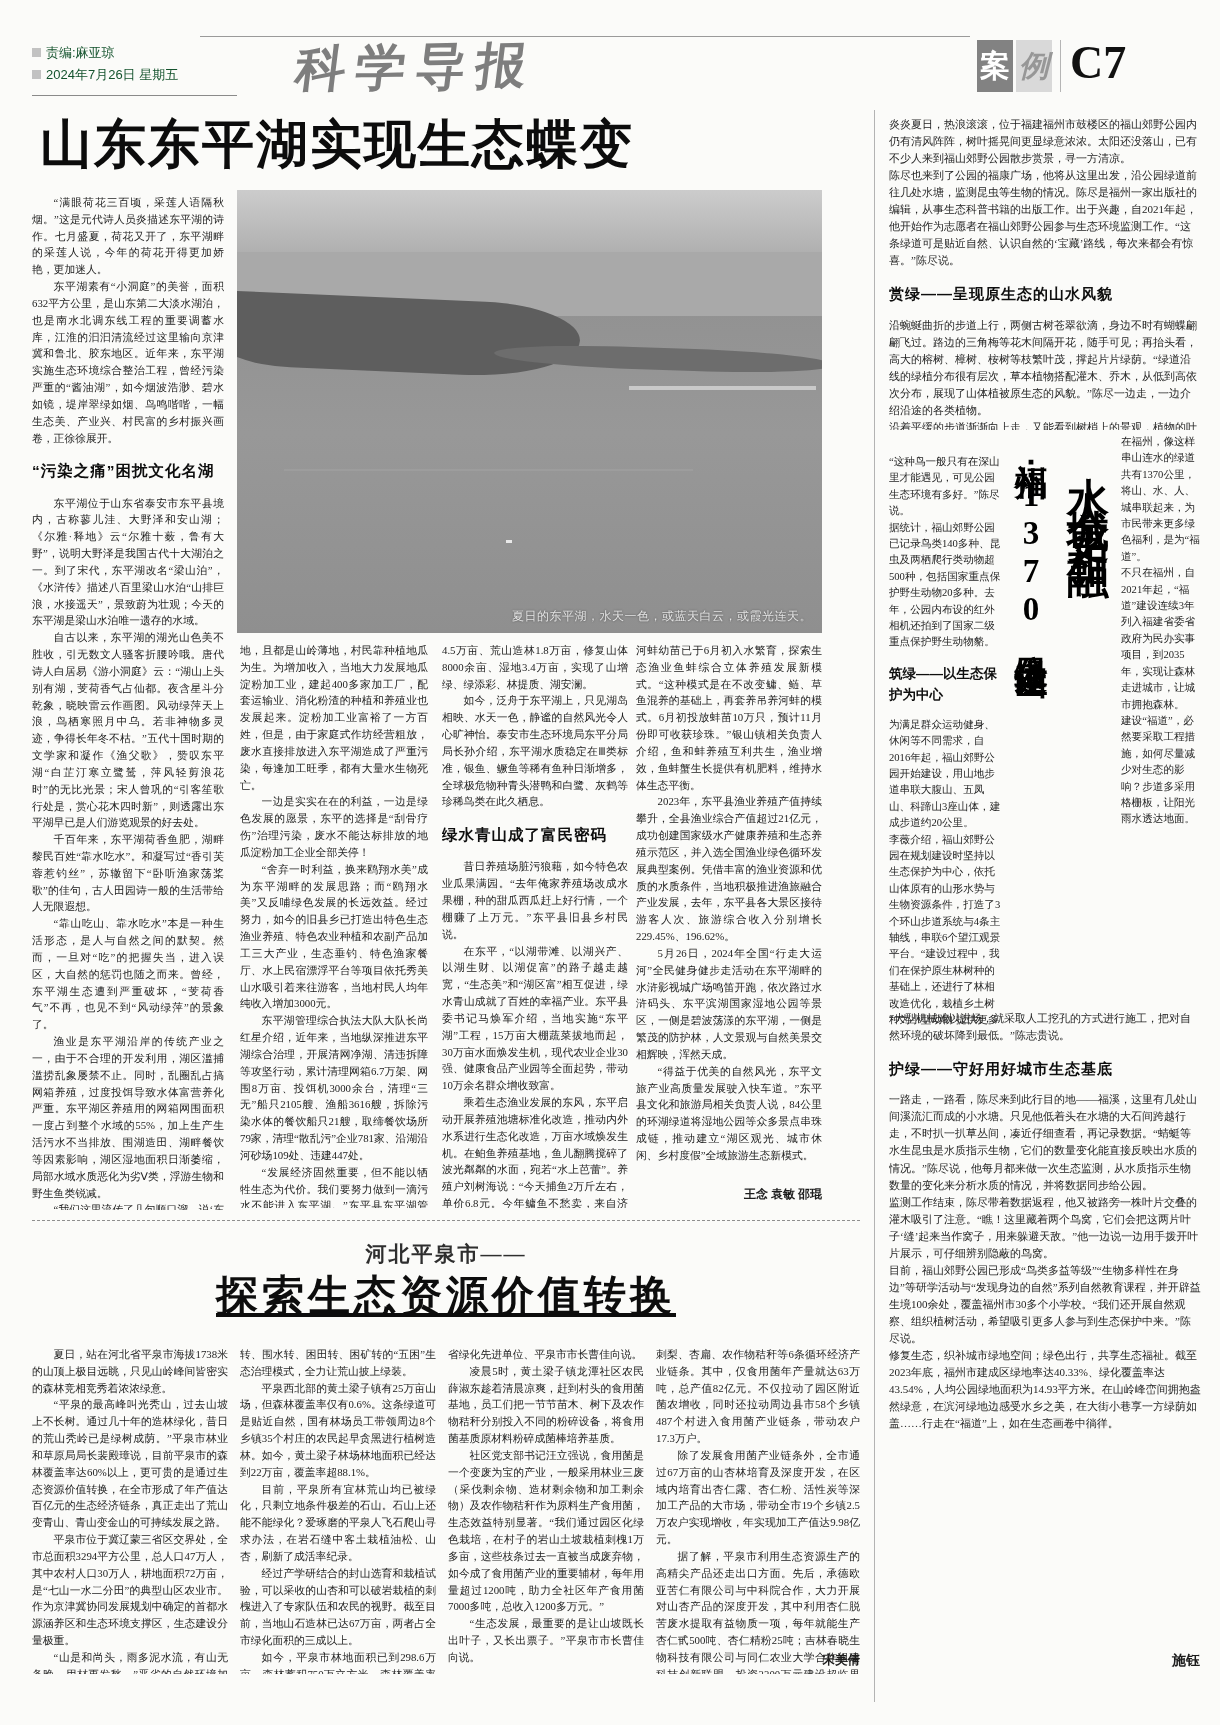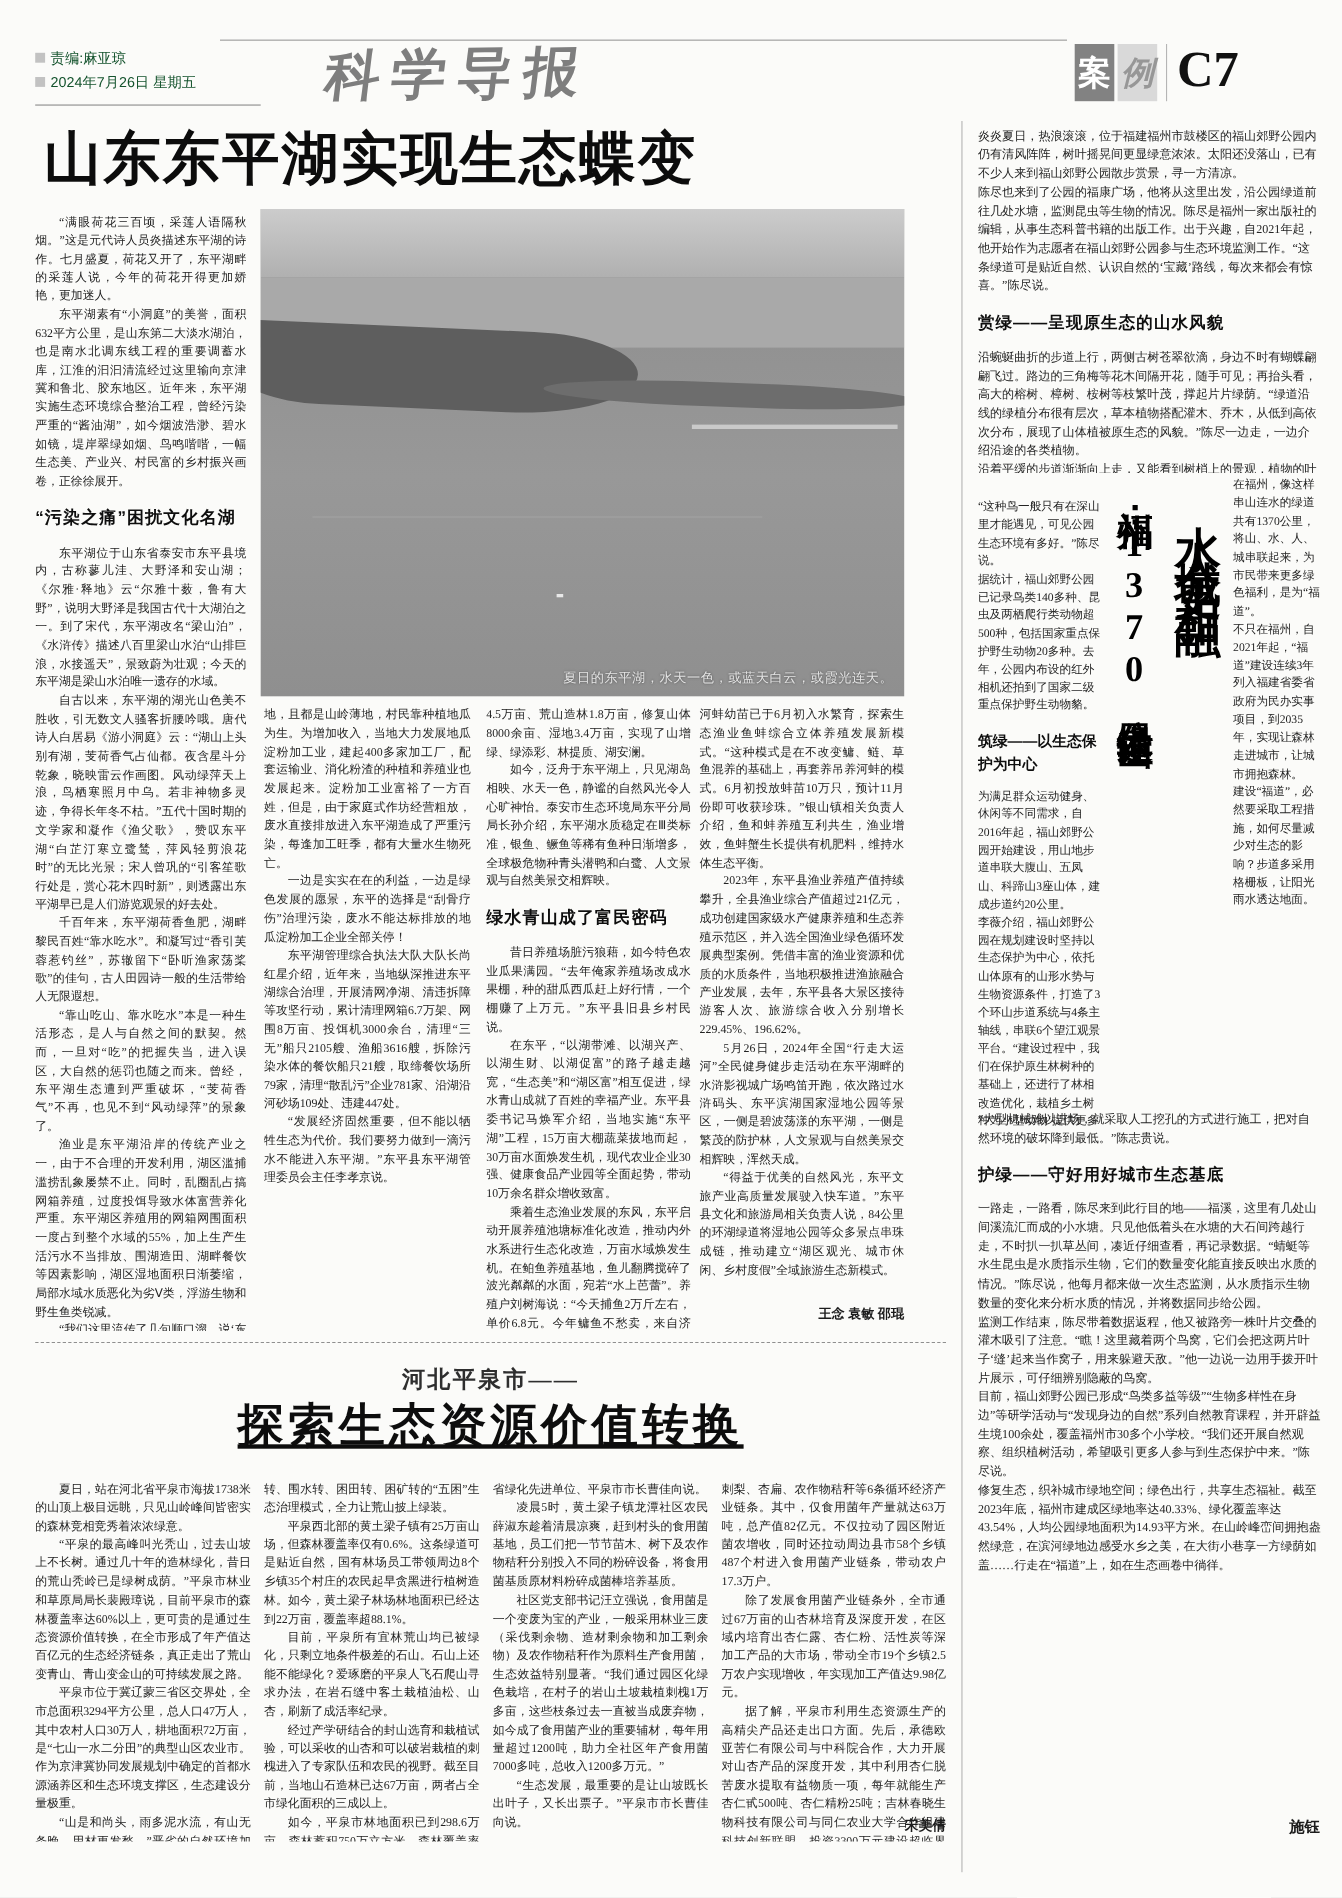--- a/index.html
+++ b/index.html
@@ -122,26 +122,27 @@
       <p class="para">东平湖位于山东省泰安市东平县境内，古称蓼儿洼、大野泽和安山湖；《尔雅·释地》云“尔雅十薮，鲁有大野”，说明大野泽是我国古代十大湖泊之一。到了宋代，东平湖改名“梁山泊”，《水浒传》描述八百里梁山水泊“山排巨浪，水接遥天”，景致蔚为壮观；今天的东平湖是梁山水泊唯一遗存的水域。</p>
       <p class="para">自古以来，东平湖的湖光山色美不胜收，引无数文人骚客折腰吟哦。唐代诗人白居易《游小洞庭》云：“湖山上头别有湖，芰荷香气占仙都。夜含星斗分乾象，晓映雷云作画图。风动绿萍天上浪，鸟栖寒照月中乌。若非神物多灵迹，争得长年冬不枯。”五代十国时期的文学家和凝作《渔父歌》，赞叹东平湖“白芷汀寒立鹭鸶，萍风轻剪浪花时”的无比光景；宋人曾巩的“引客笙歌行处是，赏心花木四时新”，则透露出东平湖早已是人们游览观景的好去处。</p>
       <p class="para">千百年来，东平湖荷香鱼肥，湖畔黎民百姓“靠水吃水”。和凝写过“香引芙蓉惹钓丝”，苏辙留下“卧听渔家荡桨歌”的佳句，古人田园诗一般的生活带给人无限遐想。</p>
       <p class="para">“靠山吃山、靠水吃水”本是一种生活形态，是人与自然之间的默契。然而，一旦对“吃”的把握失当，进入误区，大自然的惩罚也随之而来。曾经，东平湖生态遭到严重破坏，“芰荷香气”不再，也见不到“风动绿萍”的景象了。</p>
       <p class="para">渔业是东平湖沿岸的传统产业之一，由于不合理的开发利用，湖区滥捕滥捞乱象屡禁不止。同时，乱圈乱占搞网箱养殖，过度投饵导致水体富营养化严重。东平湖区养殖用的网箱网围面积一度占到整个水域的55%，加上生产生活污水不当排放、围湖造田、湖畔餐饮等因素影响，湖区湿地面积日渐萎缩，局部水域水质恶化为劣Ⅴ类，浮游生物和野生鱼类锐减。</p>
       <p class="para">“我们这里流传了几句顺口溜，说‘东平湖上竿连竿，只见箱围不见湖’，形容水面全是网箱网围。湖区有不少餐饮船只，厨余和废水未经处理直接排入湖中，湖水发黑，一到夏天臭气熏天。”老湖镇渔民董在云说。</p>
     </div>
   <div class="col" id="m-col2">
       <p class="para cont">地，且都是山岭薄地，村民靠种植地瓜为生。为增加收入，当地大力发展地瓜淀粉加工业，建起400多家加工厂，配套运输业、消化粉渣的种植和养殖业也发展起来。淀粉加工业富裕了一方百姓，但是，由于家庭式作坊经营粗放，废水直接排放进入东平湖造成了严重污染，每逢加工旺季，都有大量水生物死亡。</p>
       <p class="para">一边是实实在在的利益，一边是绿色发展的愿景，东平的选择是“刮骨疗伤”治理污染，废水不能达标排放的地瓜淀粉加工企业全部关停！</p>
+      <p class="para">“舍弃一时利益，换来鸥翔水美”成为东平湖畔的发展思路；而“鸥翔水美”又反哺绿色发展的长远效益。经过努力，如今的旧县乡已打造出特色生态渔业养殖、特色农业种植和农副产品加工三大产业，生态垂钓、特色渔家餐厅、水上民宿漂浮平台等项目依托秀美山水吸引着来往游客，当地村民人均年纯收入增加3000元。</p>
       <p class="para">东平湖管理综合执法大队大队长尚红星介绍，近年来，当地纵深推进东平湖综合治理，开展清网净湖、清违拆障等攻坚行动，累计清理网箱6.7万架、网围8万亩、投饵机3000余台，清理“三无”船只2105艘、渔船3616艘，拆除污染水体的餐饮船只21艘，取缔餐饮场所79家，清理“散乱污”企业781家、沿湖沿河砂场109处、违建447处。</p>
       <p class="para">“发展经济固然重要，但不能以牺牲生态为代价。我们要努力做到一滴污水不能进入东平湖。”东平县东平湖管理委员会主任李孝京说。</p>
     </div>
   <div class="col" id="m-col3">
       <p class="para cont">4.5万亩、荒山造林1.8万亩，修复山体8000余亩、湿地3.4万亩，实现了山增绿、绿添彩、林提质、湖安澜。</p>
-      <p class="para">如今，泛舟于东平湖上，只见湖岛相映、水天一色，静谧的自然风光令人心旷神怡。泰安市生态环境局东平分局局长孙介绍，东平湖水质稳定在Ⅲ类标准，银鱼、鳜鱼等稀有鱼种日渐增多，全球极危物种青头潜鸭和白鹭、人文景观与自然美景交相辉映。</p>
+      <p class="para">如今，泛舟于东平湖上，只见湖岛相映、水天一色，静谧的自然风光令人心旷神怡。泰安市生态环境局东平分局局长孙介绍，东平湖水质稳定在Ⅲ类标准，银鱼、鳜鱼等稀有鱼种日渐增多，全球极危物种青头潜鸭和白鹭、灰鹤等珍稀鸟类在此久栖息。</p>
       <div class="colhead">绿水青山成了富民密码</div>
       <p class="para">昔日养殖场脏污狼藉，如今特色农业瓜果满园。“去年俺家养殖场改成水果棚，种的甜瓜西瓜赶上好行情，一个棚赚了上万元。”东平县旧县乡村民说。</p>
       <p class="para">在东平，“以湖带滩、以湖兴产、以湖生财、以湖促富”的路子越走越宽，“生态美”和“湖区富”相互促进，绿水青山成就了百姓的幸福产业。东平县委书记马焕军介绍，当地实施“东平湖”工程，15万亩大棚蔬菜拔地而起，30万亩水面焕发生机，现代农业企业30强、健康食品产业园等全面起势，带动10万余名群众增收致富。</p>
       <p class="para">乘着生态渔业发展的东风，东平启动开展养殖池塘标准化改造，推动内外水系进行生态化改造，万亩水域焕发生机。在鲌鱼养殖基地，鱼儿翻腾搅碎了波光粼粼的水面，宛若“水上芭蕾”。养殖户刘树海说：“今天捕鱼2万斤左右，单价6.8元。今年鳙鱼不愁卖，来自济南、天津等多地的鱼商等着上门拉货。”</p>
     </div>
   <div class="col" id="m-col4">
       <p class="para cont">河蚌幼苗已于6月初入水繁育，探索生态渔业鱼蚌综合立体养殖发展新模式。“这种模式是在不改变鳙、鲢、草鱼混养的基础上，再套养吊养河蚌的模式。6月初投放蚌苗10万只，预计11月份即可收获珍珠。”银山镇相关负责人介绍，鱼和蚌养殖互利共生，渔业增效，鱼蚌蟹生长提供有机肥料，维持水体生态平衡。</p>
       <p class="para">2023年，东平县渔业养殖产值持续攀升，全县渔业综合产值超过21亿元，成功创建国家级水产健康养殖和生态养殖示范区，并入选全国渔业绿色循环发展典型案例。凭借丰富的渔业资源和优质的水质条件，当地积极推进渔旅融合产业发展，去年，东平县各大景区接待游客人次、旅游综合收入分别增长229.45%、196.62%。</p>
       <p class="para">5月26日，2024年全国“行走大运河”全民健身健步走活动在东平湖畔的水浒影视城广场鸣笛开跑，依次路过水浒码头、东平滨湖国家湿地公园等景区，一侧是碧波荡漾的东平湖，一侧是繁茂的防护林，人文景观与自然美景交相辉映，浑然天成。</p>
       <p class="para">“得益于优美的自然风光，东平文旅产业高质量发展驶入快车道。”东平县文化和旅游局相关负责人说，84公里的环湖绿道将湿地公园等众多景点串珠成链，推动建立“湖区观光、城市休闲、乡村度假”全域旅游生态新模式。</p>

